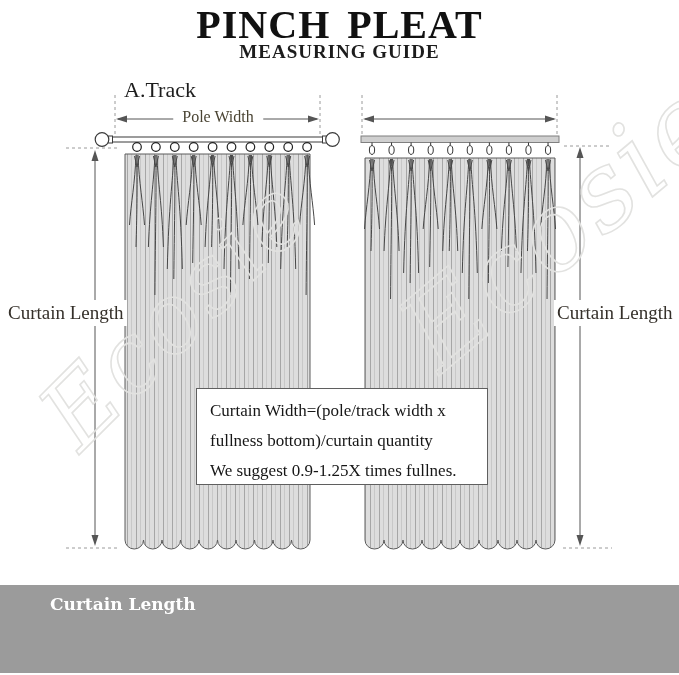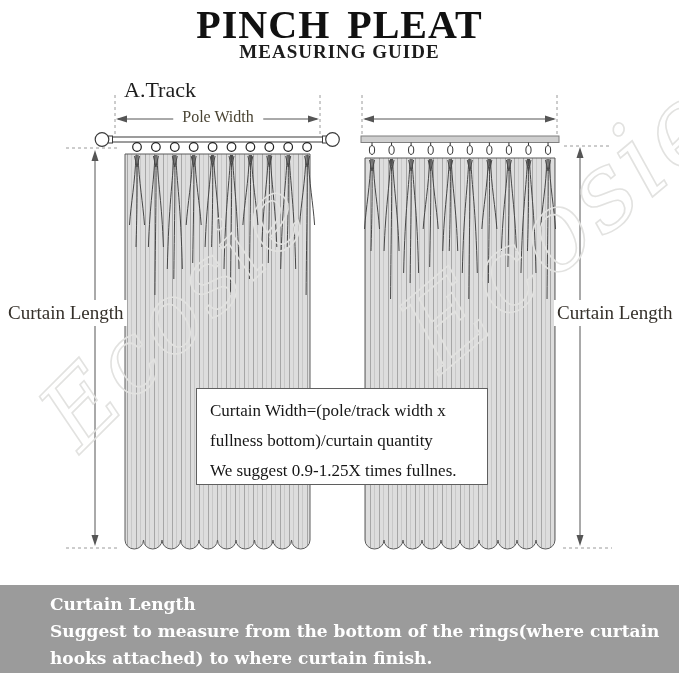--- a/index.html
+++ b/index.html
@@ -252,16 +252,15 @@
   <div class="abs len-label" style="left:554px;top:300px;">Curtain Length</div>
 
   <div class="abs formula-box">
     <div class="fline">Curtain Width=(pole/track width x</div>
     <div class="fline">fullness bottom)/curtain quantity</div>
     <div class="fline">We suggest 0.9-1.25X times fullnes.</div>
   </div>
 
   <div class="abs footer">
     <div class="footer-heading">Curtain Length</div>
-    <div class="footer-body">Suggest to measure from the bottom of the rings(where curtain hooks attached) to where curtain finish.</div>
   </div>
 
 </div>
 
 </body></html>

